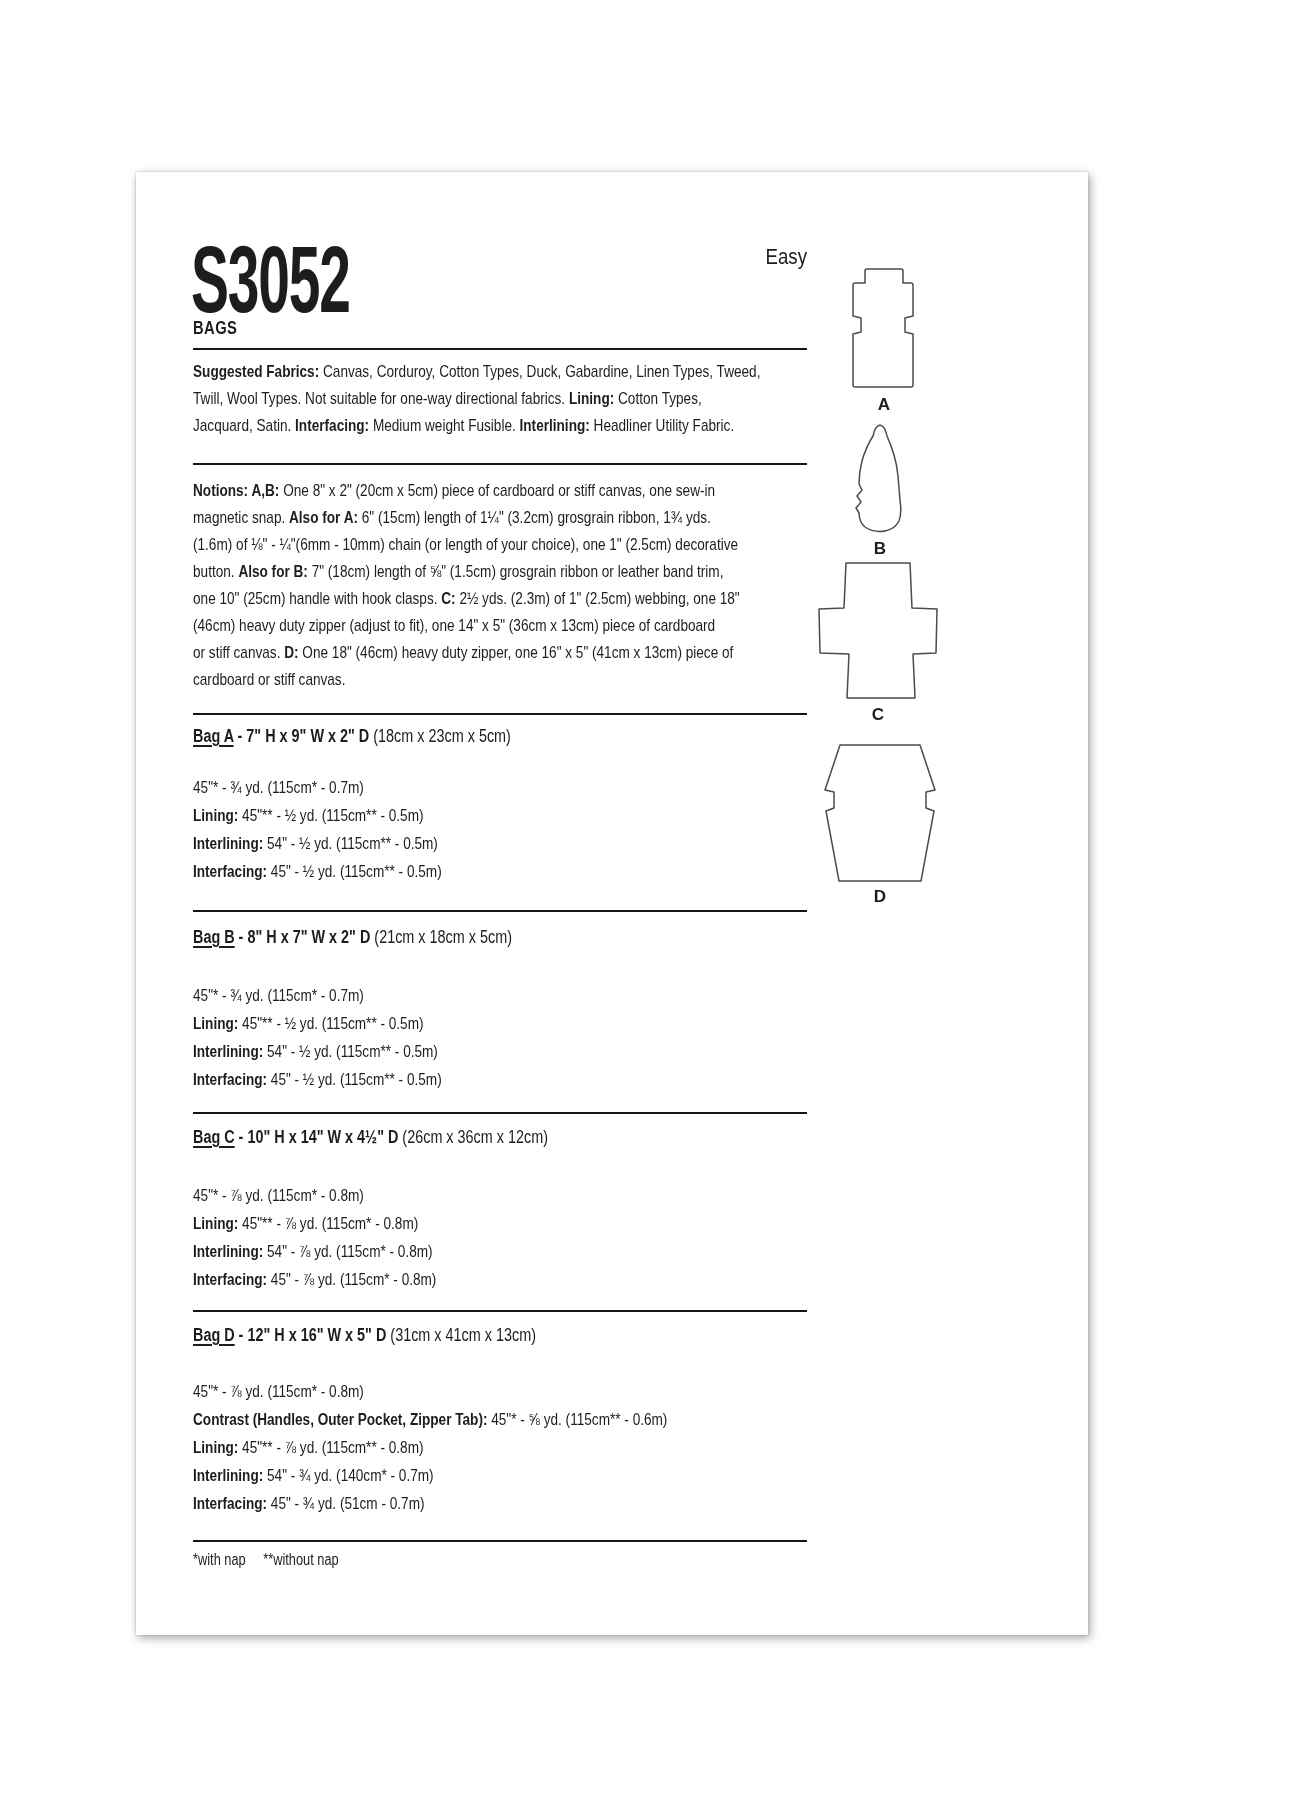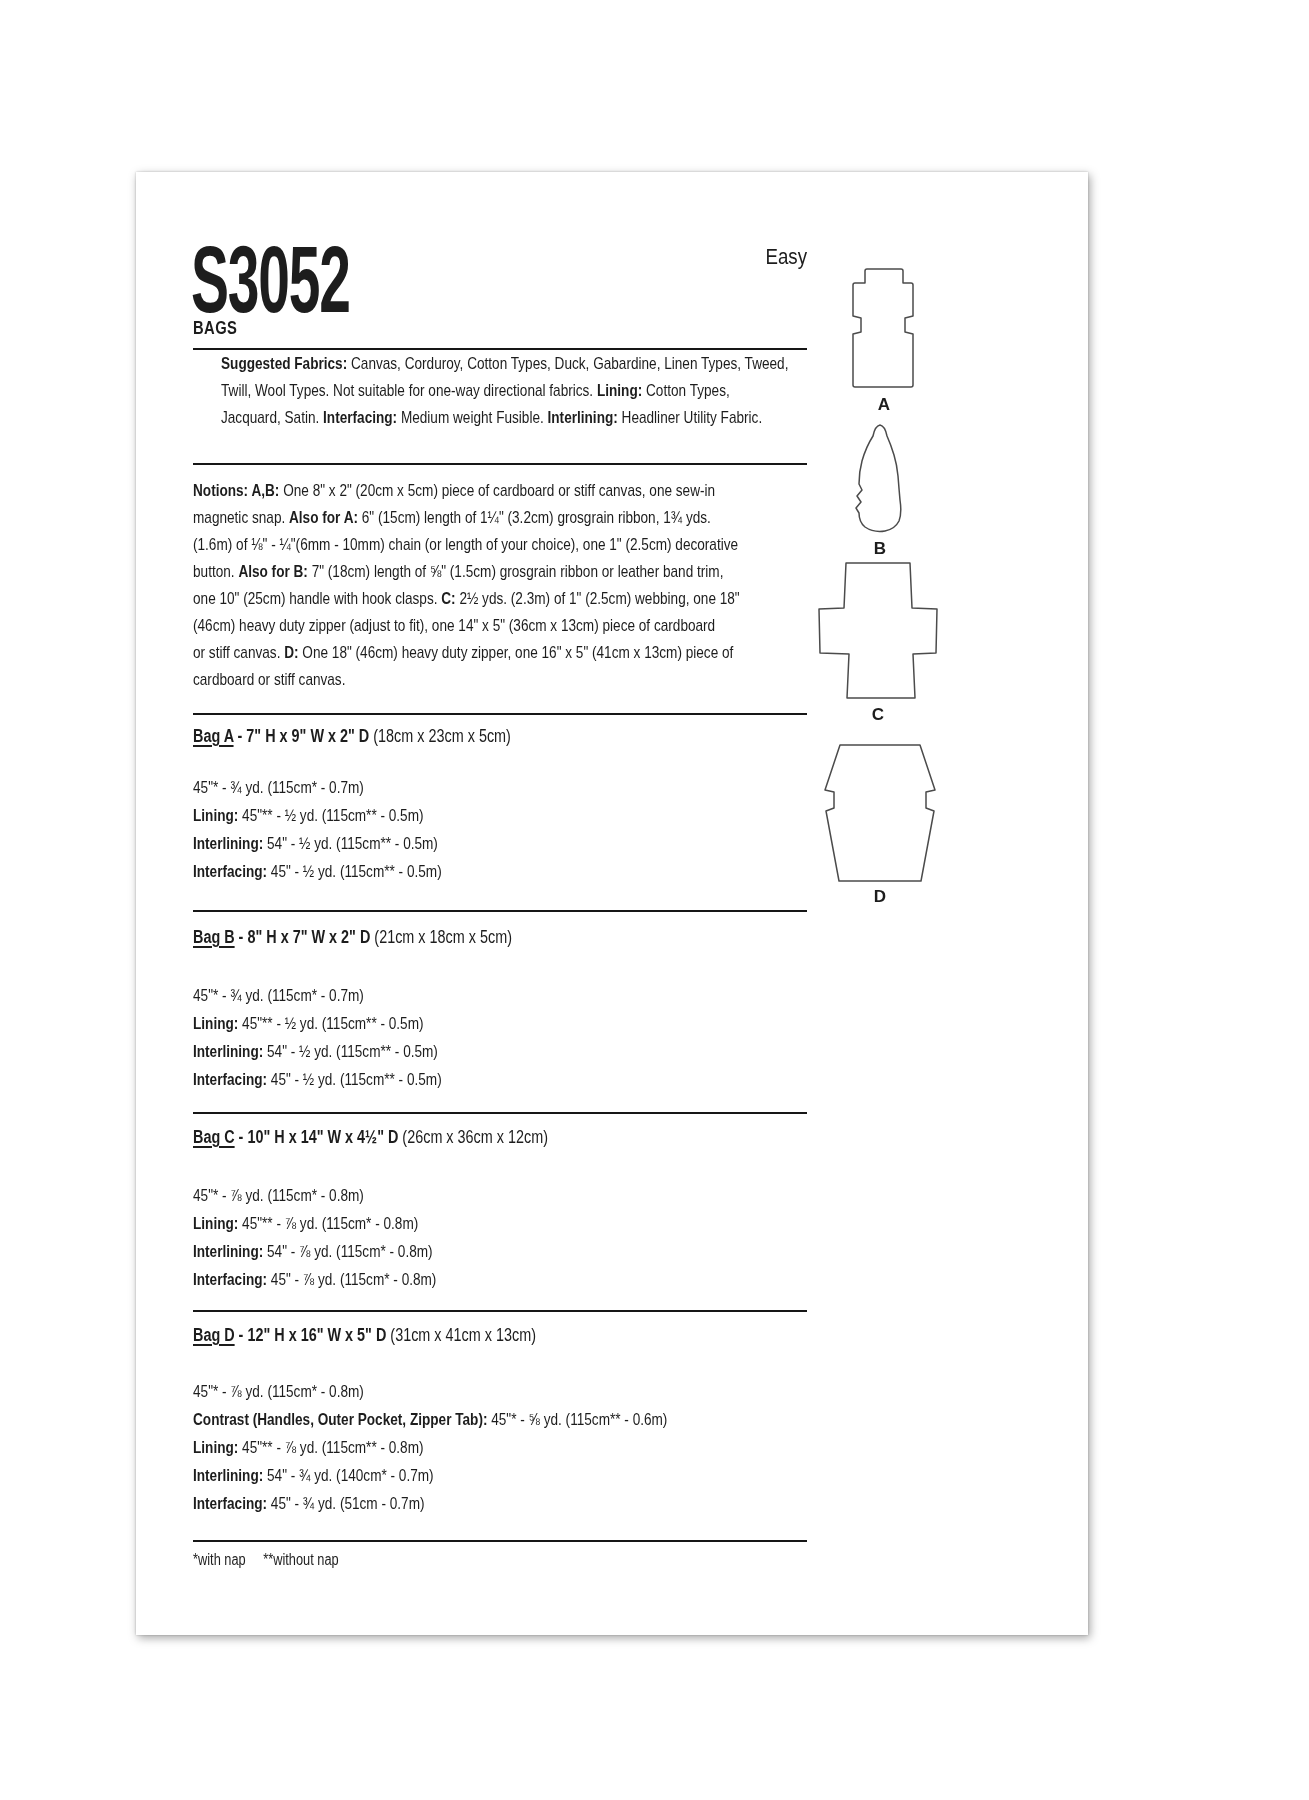--- a/index.html
+++ b/index.html
@@ -68,21 +68,21 @@
   }
   #rule1 { top: 176px; }
   #rule2 { top: 291px; }
   #rule3 { top: 541px; }
   #rule4 { top: 738px; }
   #rule5 { top: 940px; }
   #rule6 { top: 1138px; }
   #rule7 { top: 1368px; }
 
   .para { position: absolute; left: 57px; }
-  #fabrics { top: 178px; margin-left: 28px; }
+  #fabrics { top: 186px; }
   #notions { top: 305px; }
   .para .tline {
     font-size: 17px;
     line-height: 27px;
     white-space: nowrap;
     transform: scaleX(0.80);
     transform-origin: 0 50%;
   }
   .b { font-weight: bold; }
   .u {

